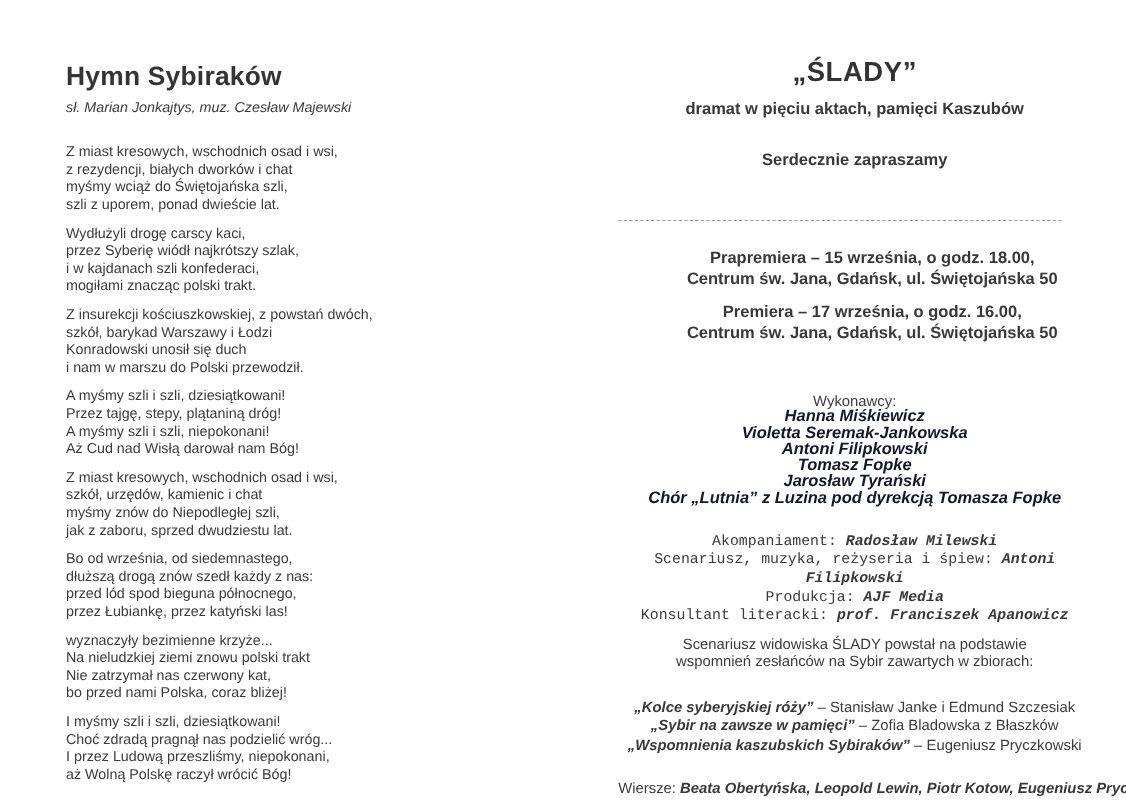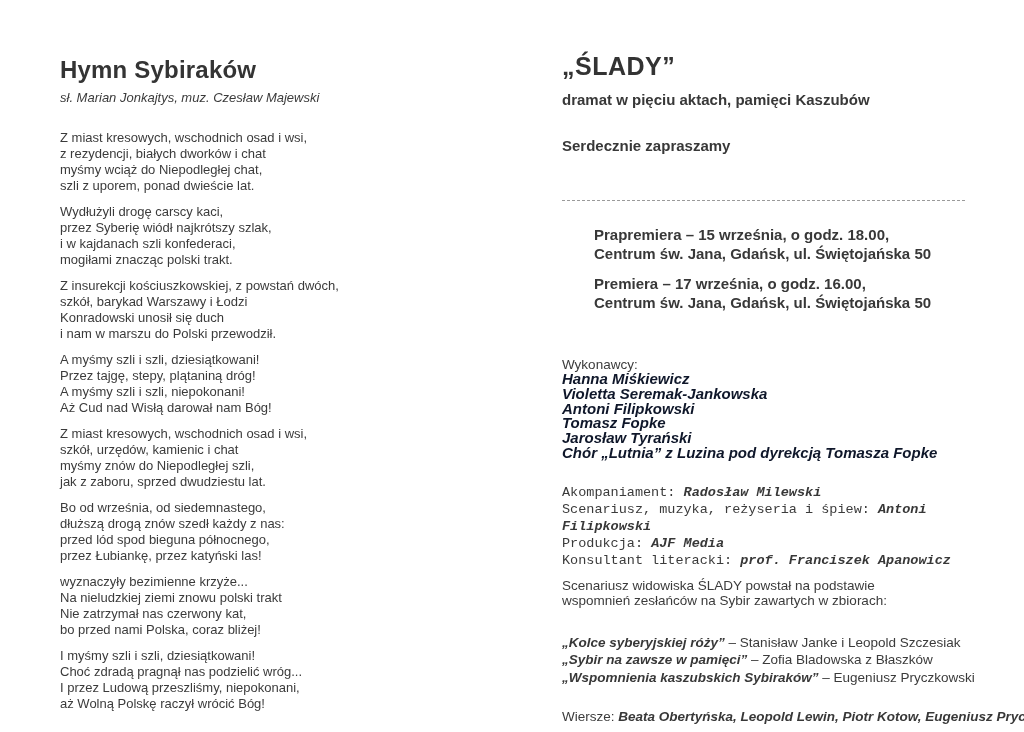--- a/index.html
+++ b/index.html
@@ -51,20 +51,21 @@
     color: #3b3b3b;
     white-space: nowrap;
   }
 
   
   .right-col {
     position: absolute;
     left: 562px;
     top: 52px;
     width: 430px;
+    text-align: center;
   }
   .play-title {
     font-size: 25px;
     font-weight: bold;
     color: #333333;
     letter-spacing: 0.5px;
     margin: 0 0 9px 0;
   }
   .play-subtitle-line {
     font-size: 15px;
@@ -167,21 +168,21 @@
 
 <div class="page">
 
   <div class="left-col">
     <h1 class="poem-title">Hymn Sybiraków</h1>
     <div class="poem-subtitle">sł. Marian Jonkajtys, muz. Czesław Majewski</div>
 
     <div class="stanza">
       <div class="poem-line">Z miast kresowych, wschodnich osad i wsi,</div>
       <div class="poem-line">z rezydencji, białych dworków i chat</div>
-      <div class="poem-line">myśmy wciąż do Niepodległej chat,</div>
+      <div class="poem-line">myśmy wciąż do Świętojańska szli,</div>
       <div class="poem-line">szli z uporem, ponad dwieście lat.</div>
     </div>
     <div class="stanza">
       <div class="poem-line">Wydłużyli drogę carscy kaci,</div>
       <div class="poem-line">przez Syberię wiódł najkrótszy szlak,</div>
       <div class="poem-line">i w kajdanach szli konfederaci,</div>
       <div class="poem-line">mogiłami znacząc polski trakt.</div>
     </div>
     <div class="stanza">
       <div class="poem-line">Z insurekcji kościuszkowskiej, z powstań dwóch,</div>
@@ -256,21 +257,21 @@
       <div class="credit-line"><span class="credit-label">Produkcja: </span><span class="credit-value">AJF Media</span></div>
       <div class="credit-line"><span class="credit-label">Konsultant literacki: </span><span class="credit-value">prof. Franciszek Apanowicz</span></div>
     </div>
 
     <div class="scenario-note">
       <div class="scenario-note-line">Scenariusz widowiska ŚLADY powstał na podstawie</div>
       <div class="scenario-note-line">wspomnień zesłańców na Sybir zawartych w zbiorach:</div>
     </div>
 
     <div class="sources">
-      <div class="source-line"><span class="source-title">„Kolce syberyjskiej róży”</span><span class="source-sep"> – </span><span class="source-authors">Stanisław Janke i Leopold Szczesiak</span></div>
+      <div class="source-line"><span class="source-title">„Kolce syberyjskiej róży”</span><span class="source-sep"> – </span><span class="source-authors">Stanisław Janke i Edmund Szczesiak</span></div>
       <div class="source-line"><span class="source-title">„Sybir na zawsze w pamięci”</span><span class="source-sep"> – </span><span class="source-authors">Zofia Bladowska z Błaszków</span></div>
       <div class="source-line"><span class="source-title">„Wspomnienia kaszubskich Sybiraków”</span><span class="source-sep"> – </span><span class="source-authors">Eugeniusz Pryczkowski</span></div>
     </div>
 
     <div class="poems-line"><span class="poems-label">Wiersze: </span><span class="poems-value">Beata Obertyńska, Leopold Lewin, Piotr Kotow, Eugeniusz Pryczkowski</span></div>
   </div>
 
 </div>
 
 </body></html>

